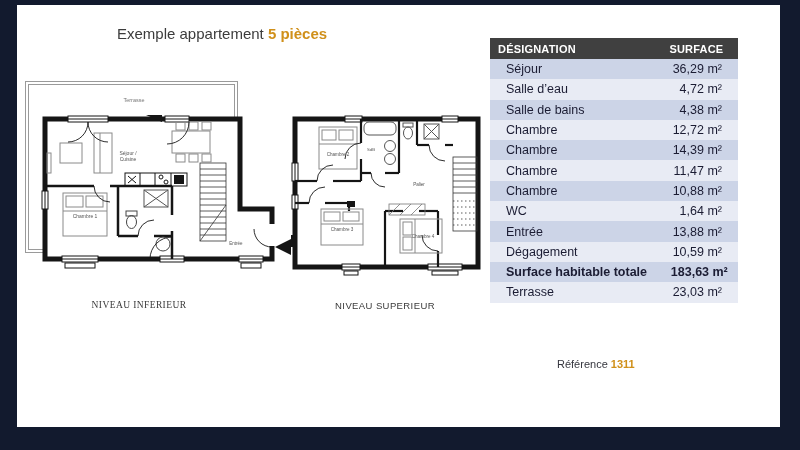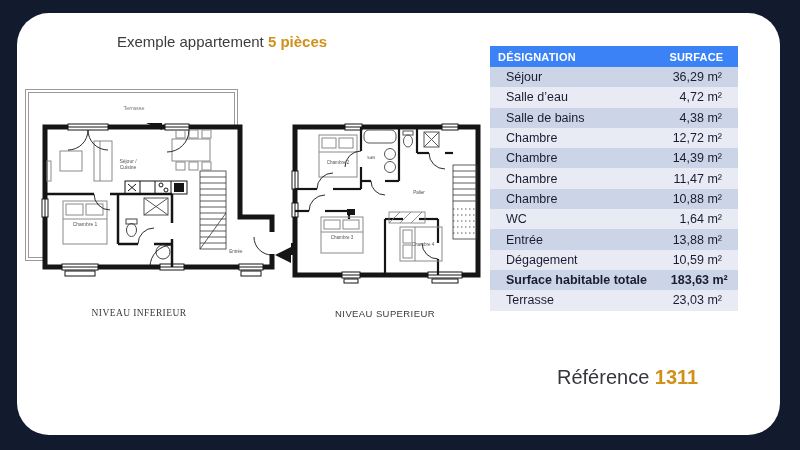--- a/index.html
+++ b/index.html
@@ -1,41 +1,41 @@
 <!DOCTYPE html>
 <html><head>
 <meta charset="utf-8">
 <style>
   html,body{margin:0;padding:0;}
   body{width:800px;height:450px;overflow:hidden;font-family:"Liberation Sans",sans-serif;}
   .canvas{position:relative;width:800px;height:450px;background:#121a2e;}
-  .content{position:absolute;left:17px;top:13px;width:763px;height:422px;background:#ffffff;border-radius:32px;}
+  .content{position:absolute;left:17px;top:5px;width:763px;height:422px;background:#ffffff;}
 
   .page-title{position:absolute;left:100px;top:20px;font-size:15px;color:#3c3c3c;white-space:nowrap;}
   .page-title .accent{color:#d0901a;font-weight:bold;}
 
   .plan{position:absolute;}
   .plan-inferior{left:5px;top:64px;width:272px;height:212px;}
   .plan-superior{left:274px;top:110px;width:192px;height:164px;}
   .plan-caption{position:absolute;top:295px;font-size:9.5px;color:#3a3a3a;letter-spacing:.4px;text-align:center;width:200px;}
   .caption-inferior{left:22px;font-family:Liberation Serif, serif;}
   .caption-superior{left:268px;}
 
   table.surface{position:absolute;left:473px;top:33px;width:248px;border-collapse:collapse;table-layout:fixed;}
-  table.surface th{background:#3b82f6;color:#ffffff;font-size:11px;font-weight:bold;height:21px;padding:0 8px;letter-spacing:.2px;}
+  table.surface th{background:#404040;color:#ffffff;font-size:11px;font-weight:bold;height:21px;padding:0 8px;letter-spacing:.2px;}
   table.surface th.c-label{text-align:left;width:60%;}
   table.surface th.c-value{}
   table.surface td{font-size:12.5px;color:#1b1c33;height:20.3px;padding:0 16px;white-space:nowrap;}
   table.surface td.c-label{text-align:left;}
   table.surface td.c-value{text-align:right;}
   table.surface tbody tr:nth-child(odd){background:#ccd4e7;}
   table.surface tbody tr:nth-child(even){background:#e8ebf4;}
   table.surface tbody tr.total td{font-weight:bold;}
 
-  .reference{position:absolute;left:540px;top:353px;font-size:20px;color:#35363e;white-space:nowrap;}
+  .reference{position:absolute;left:540px;top:353px;font-size:11px;color:#35363e;white-space:nowrap;}
   .reference .accent{color:#d0901a;font-weight:bold;}
 
   svg text{font-family:"Liberation Sans",sans-serif;}
 </style>
 </head>
 <body>
 
 <div class="canvas">
   <div class="content">
 

